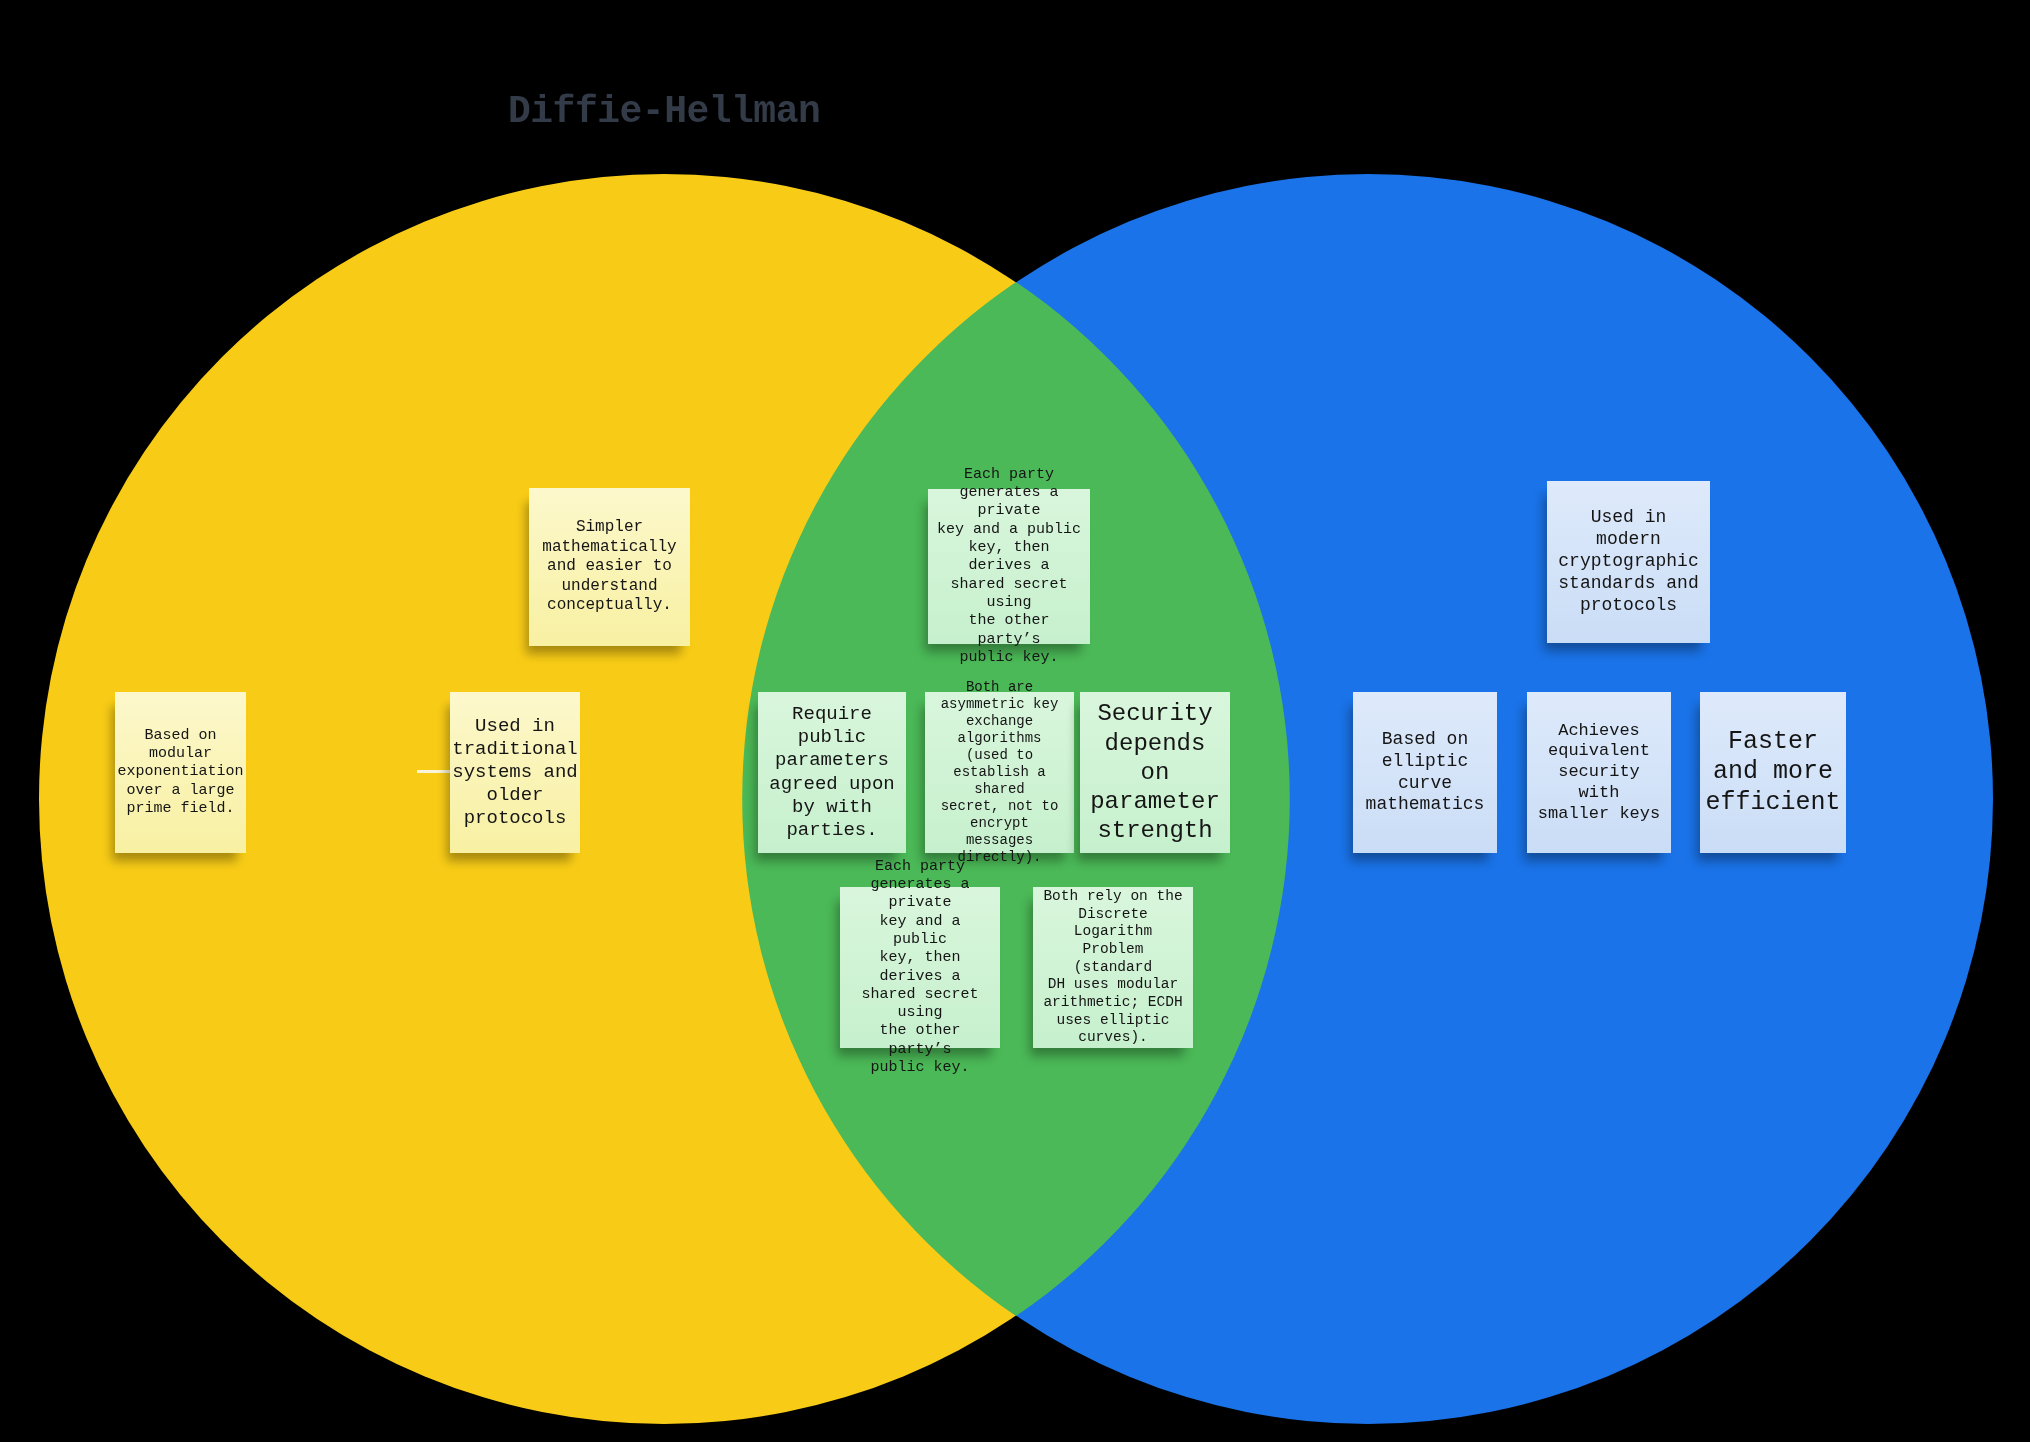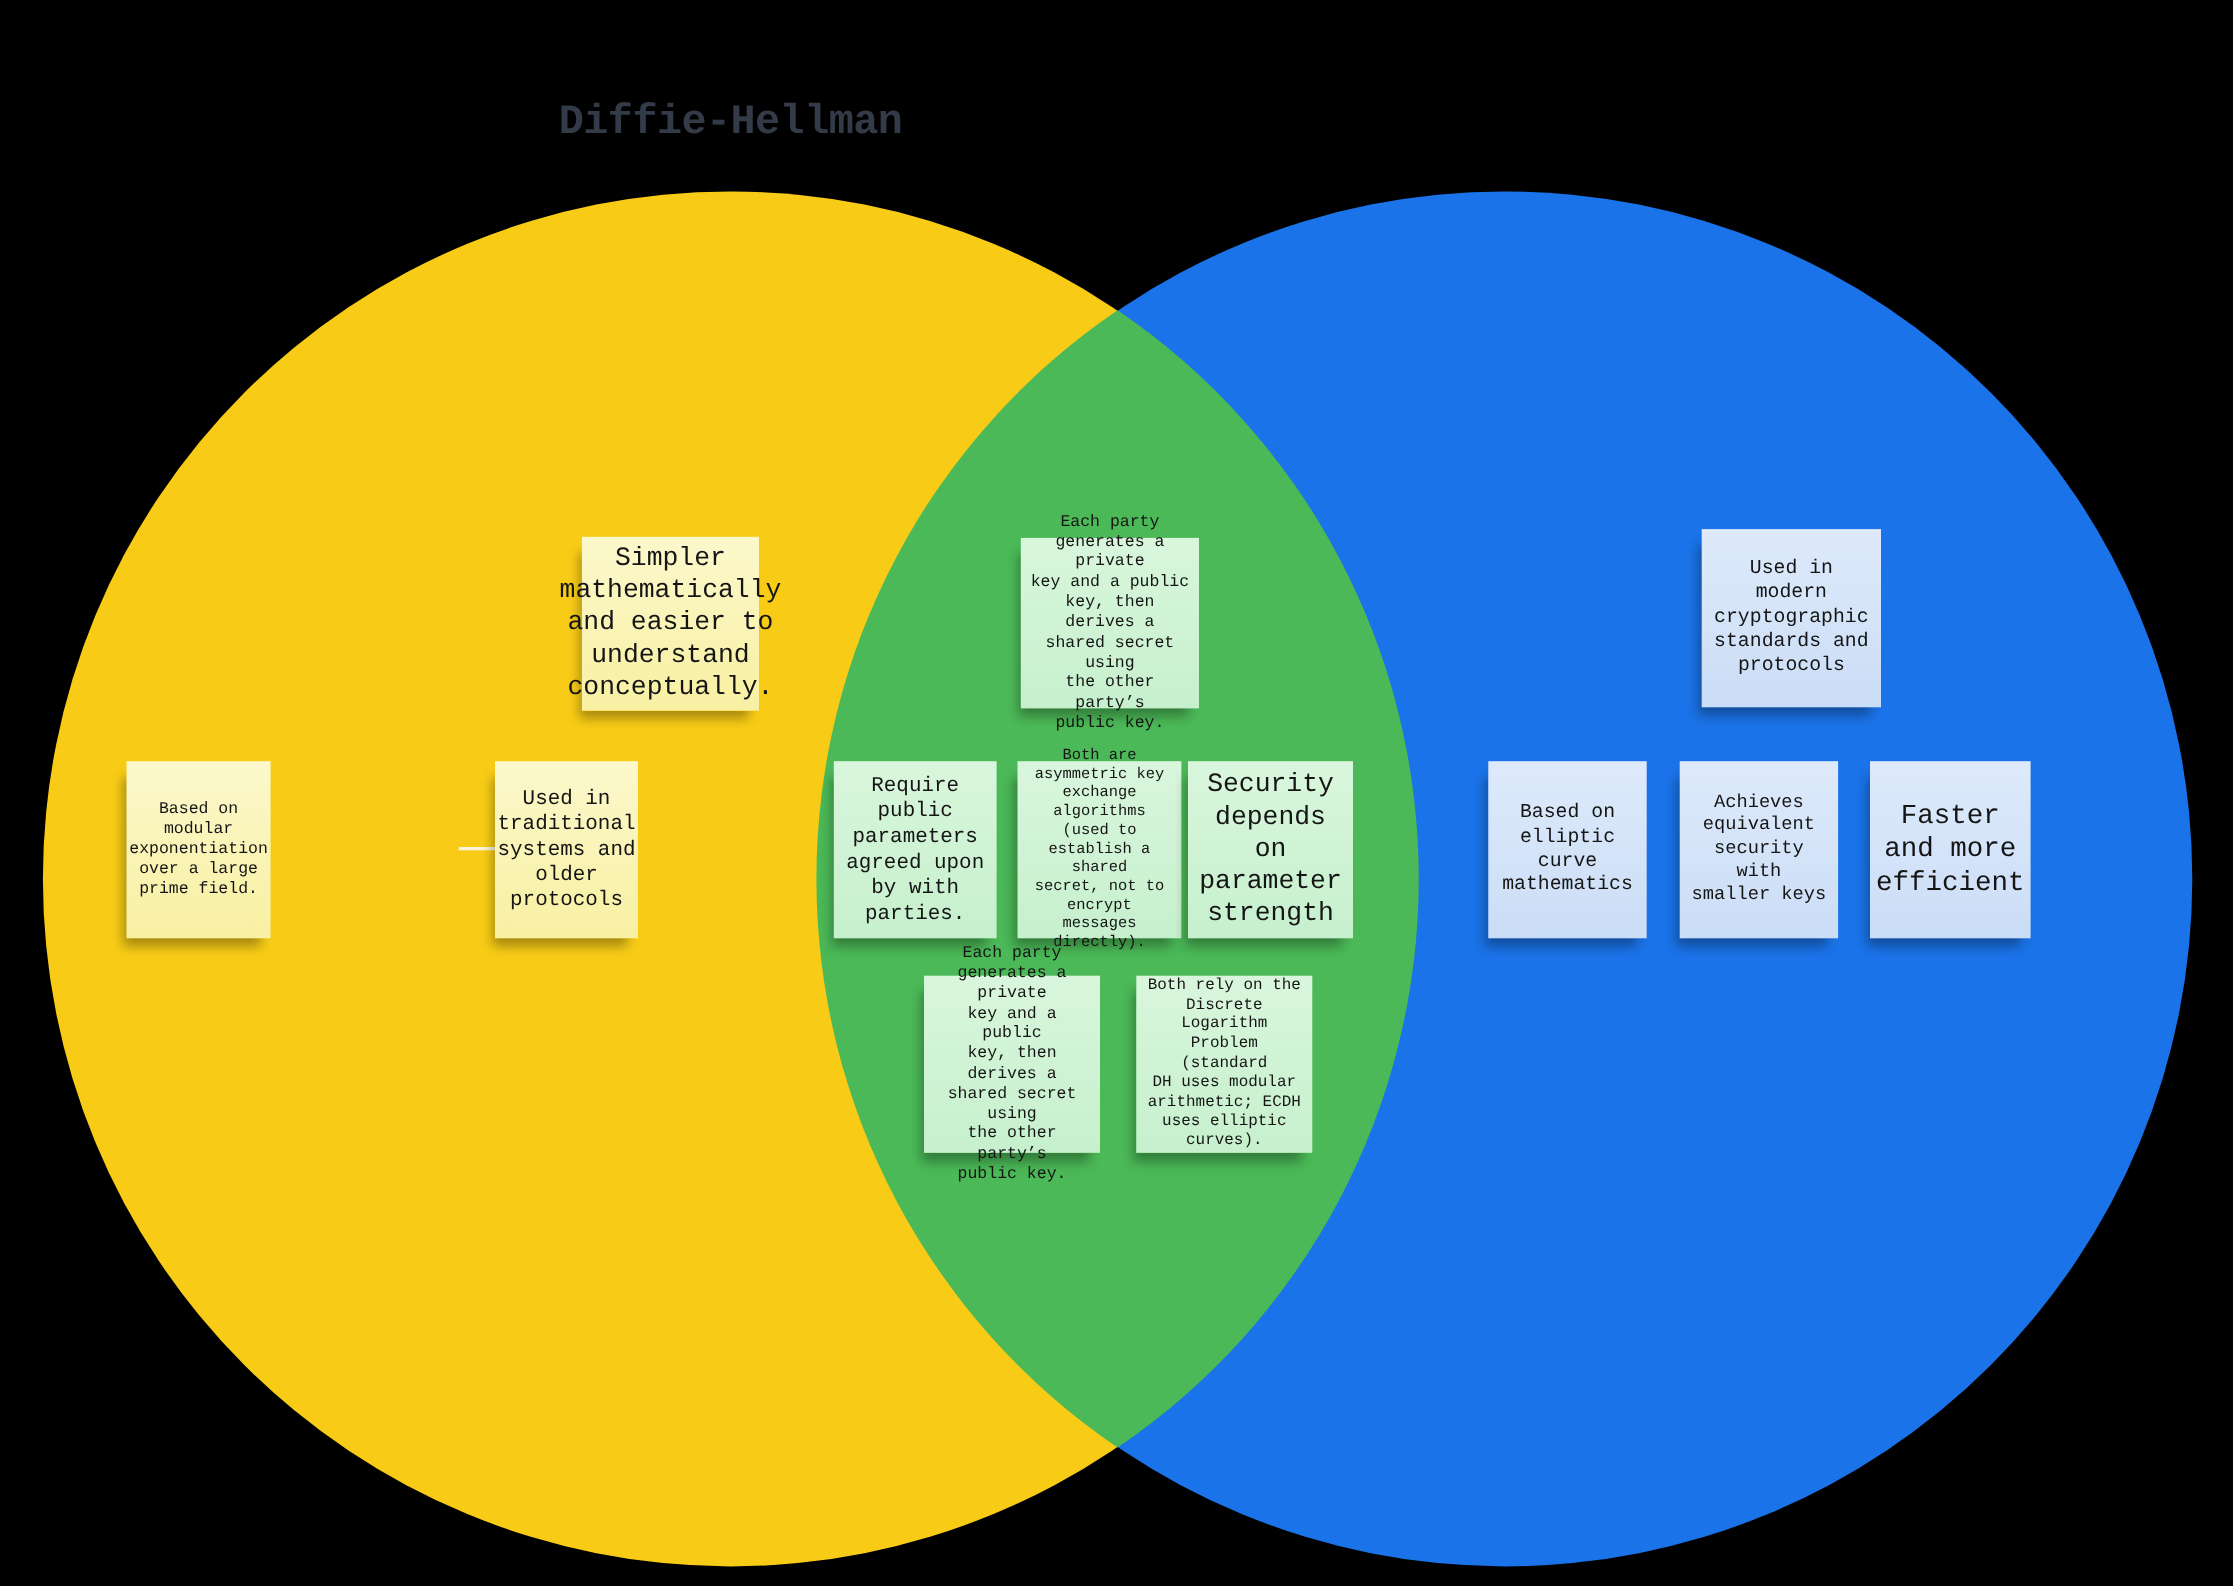--- a/index.html
+++ b/index.html
@@ -26,21 +26,21 @@
   <svg id="venn" width="2030" height="1442" viewBox="0 0 2030 1442">
     <circle cx="664" cy="779" r="625" fill="#F8CC16"></circle>
     <circle cx="1368" cy="779" r="625" fill="#1A73E8"></circle>
     <path d="M1016,262 A625,625 0 0 1 1016,1296 A625,625 0 0 1 1016,262 Z" fill="#4BB957"></path>
   </svg>
 
   <div id="board-title">Diffie-Hellman</div>
 
   <div id="connector"></div>
 
-  <div class="note n-yellow" style="left:529px;top:468px;width:161px;height:158px;font-size:24px">Simpler
+  <div class="note n-yellow" style="left:529px;top:468px;width:161px;height:158px;font-size:16px">Simpler
 mathematically
 and easier to
 understand
 conceptually.</div>
   <div class="note n-yellow" style="left:115px;top:672px;width:131px;height:161px;font-size:15px">Based on
 modular
 exponentiation
 over a large
 prime field.</div>
   <div class="note n-yellow" style="left:450px;top:672px;width:130px;height:161px;font-size:19px">Used in

